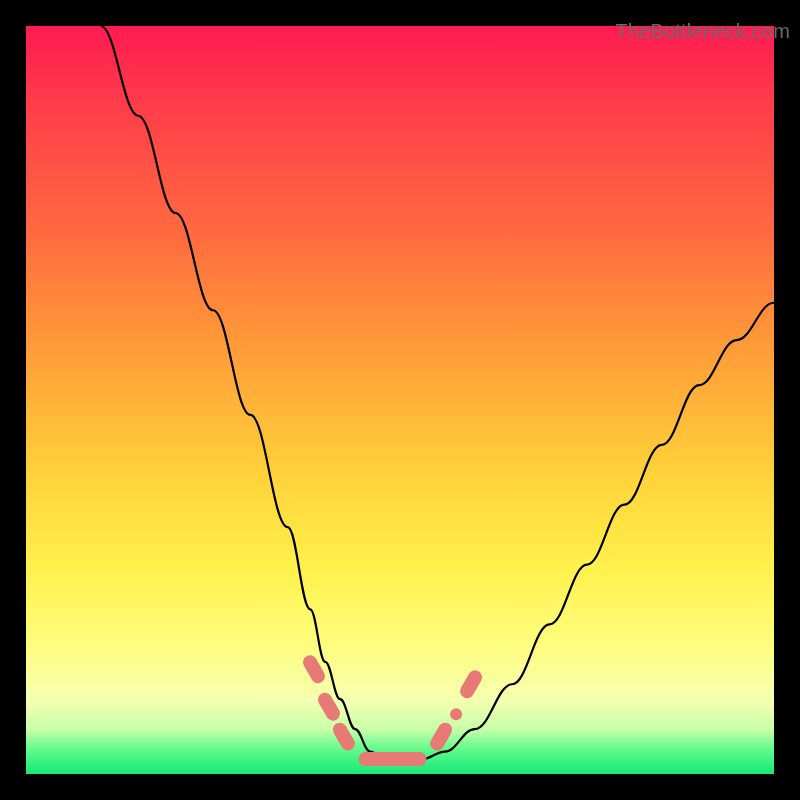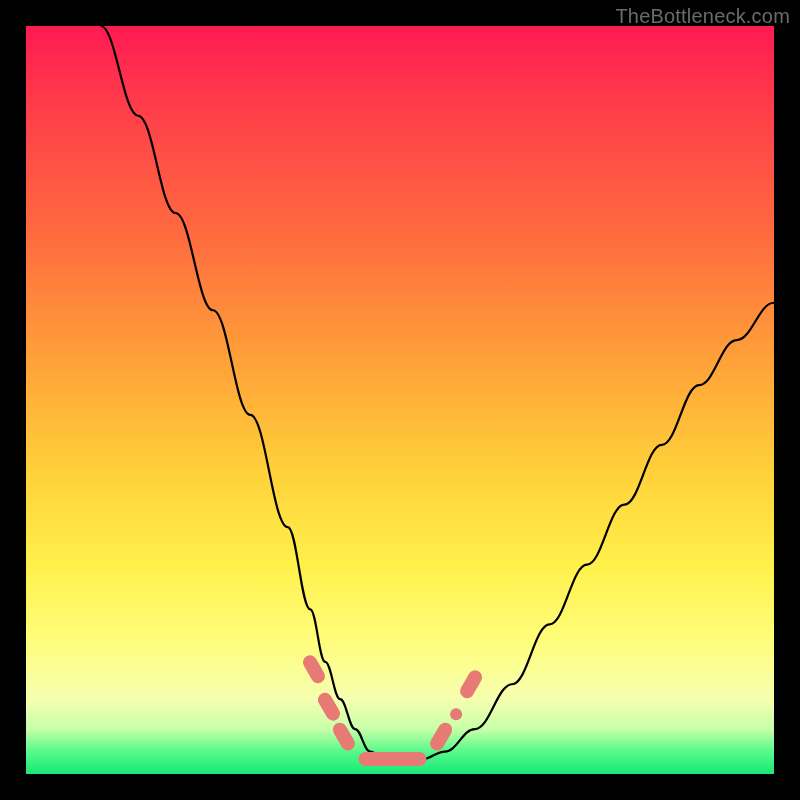--- a/index.html
+++ b/index.html
@@ -36,21 +36,21 @@
       #fff04a 72%,
       #fffd7a 82%,
       #f6ffb0 90%,
       #c8ffa8 94%,
       #57f989 97%,
       #17e877 100%
     );
   }
   .watermark {
     position: absolute;
-    top: 5px;
+    top: 20px;
     right: 10px;
     color: #6b6b6b;
     font-size: 20px;
     letter-spacing: 0.2px;
     font-weight: 500;
     user-select: none;
   }
   svg.curve {
     position: absolute;
     left: 0;

